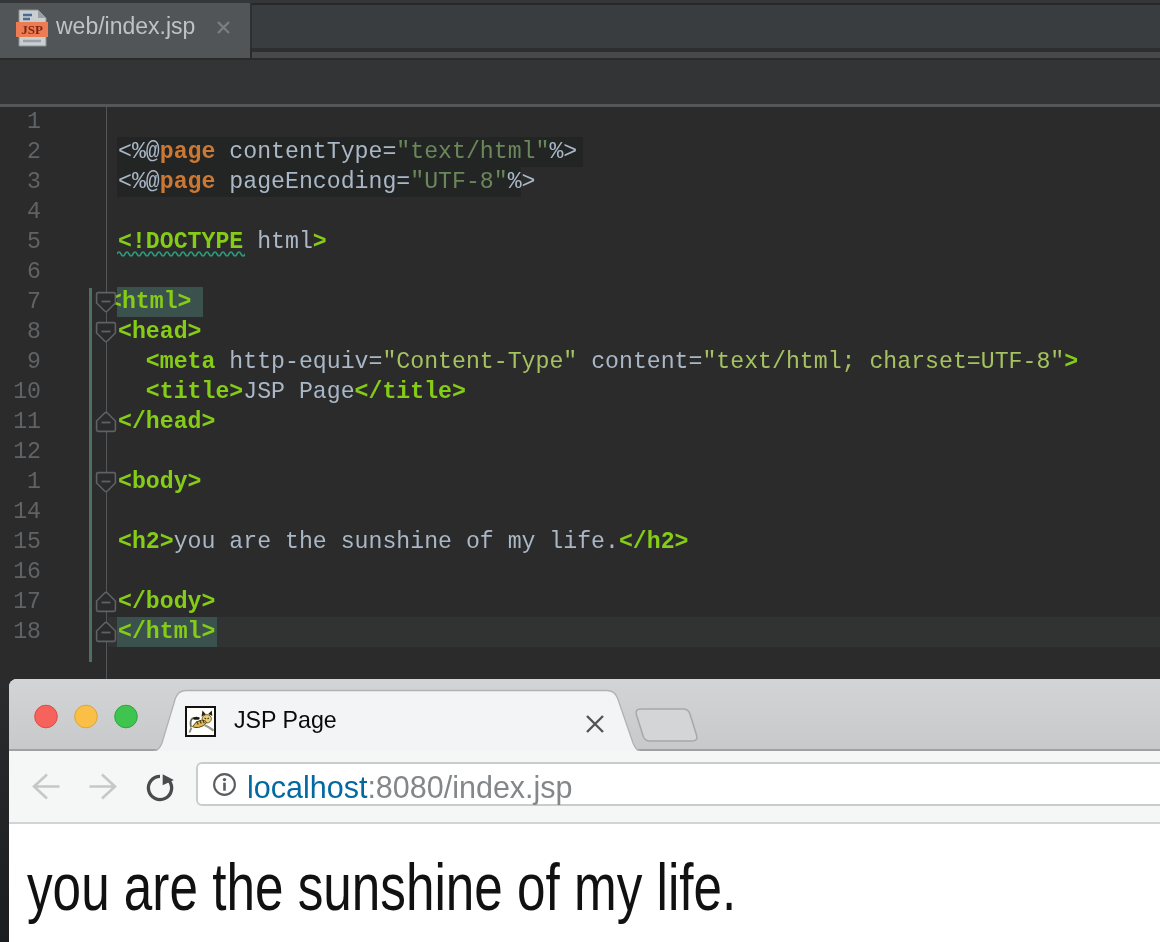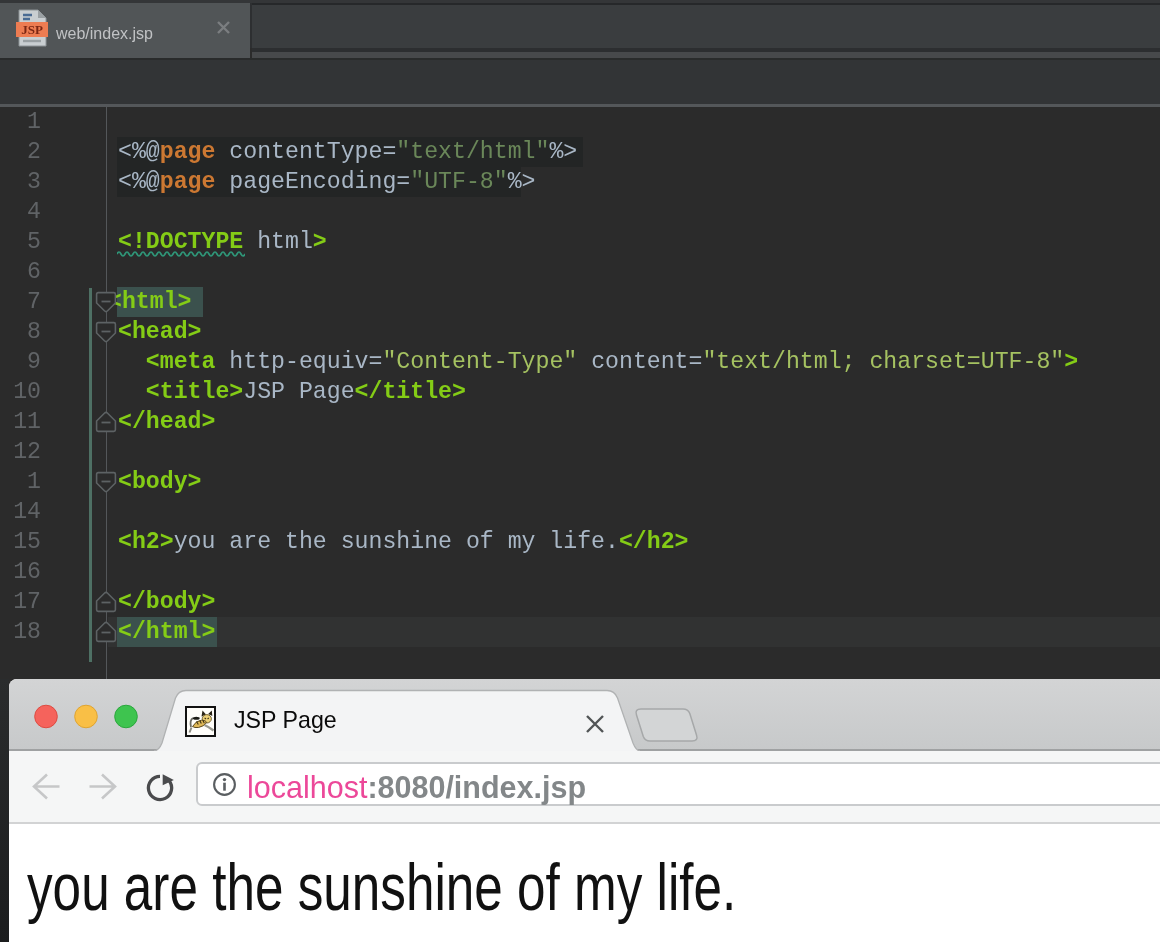--- a/index.html
+++ b/index.html
@@ -31,21 +31,21 @@
   <div class="abs" style="left:0;top:104px;width:1160px;height:2.5px;background:#54575a;"></div>
 
   <svg class="abs" style="left:15px;top:7px;" width="34" height="42" viewBox="0 0 34 42">
     <path d="M4,3 h19 l8,8 v28 h-27 z" fill="#c9ced1" stroke="#8d9396" stroke-width="1"></path>
     <path d="M23,3 l8,8 h-8 z" fill="#9aa0a3"></path>
     <path d="M8,8 h9 M8,12 h7" stroke="#4a6b93" stroke-width="2.4" fill="none"></path>
     <rect x="1" y="15" width="32" height="15" fill="#ed7c52"></rect>
     <text x="17" y="27" font-family="Liberation Serif" font-size="13" font-weight="bold" fill="#7c2714" text-anchor="middle">JSP</text>
     <path d="M8,34 h18" stroke="#9aa0a3" stroke-width="2.4" fill="none"></path>
   </svg>
-  <div class="abs" style="left:56px;top:11px;height:30px;line-height:30px;font-size:16px;color:#c0c2c4;margin-top:8px;">web/index.jsp</div>
+  <div class="abs" style="left:56px;top:11px;height:30px;line-height:30px;font-size:23px;color:#c0c2c4;">web/index.jsp</div>
   <svg class="abs" style="left:213px;top:17px;" width="21" height="21" viewBox="0 0 21 21">
     <path d="M5,5 L16,16 M16,5 L5,16" stroke="#7b7e80" stroke-width="2.4" fill="none"></path>
   </svg>
 
   <div class="abs" style="left:108px;top:617px;width:1052px;height:30px;background:#313232;"></div>
 
   <div class="abs" style="left:117px;top:137px;width:466px;height:30px;background:#232525;"></div>
   <div class="abs" style="left:117px;top:167px;width:404px;height:30px;background:#232525;"></div>
 
   <div class="abs" style="left:117px;top:287px;width:86px;height:30px;background:#3b514d;"></div>
@@ -180,20 +180,20 @@
 
     <div class="abs" style="left:187px;top:83px;width:980px;height:44px;border:2px solid #c9cbcd;border-radius:6px;background:#fff;box-sizing:border-box;"></div>
 
     <svg class="abs" style="left:203px;top:93px;" width="25" height="25" viewBox="0 0 25 25">
       <circle cx="12.5" cy="12.5" r="10.4" fill="none" stroke="#5a5e61" stroke-width="2.1"></circle>
       <circle cx="12.5" cy="7.6" r="1.7" fill="#5a5e61"></circle>
       <rect x="11.2" y="10.7" width="2.6" height="8" fill="#5a5e61"></rect>
     </svg>
 
     <div class="abs" style="left:238px;top:93px;height:30px;line-height:30px;font-size:30.5px;">
-      <span style="color:#ec4899;">localhost</span><span style="color:#838789;font-weight:bold;">:8080/index.jsp</span>
+      <span style="color:#0369a1;">localhost</span><span style="color:#838789;">:8080/index.jsp</span>
     </div>
 
     <div class="abs" style="left:0;top:143px;width:1151px;height:2px;background:#d2d3d4;"></div>
 
     <div class="abs" style="left:0;top:145px;width:1151px;height:118px;background:#fff;"></div>
     <div class="abs" id="h2text" style="left:18px;top:175px;font-size:66px;line-height:66px;color:#111;transform-origin:0 0;transform:scaleX(0.7765);white-space:nowrap;">you are the sunshine of my life.</div>
   </div>
 
 </body></html>

